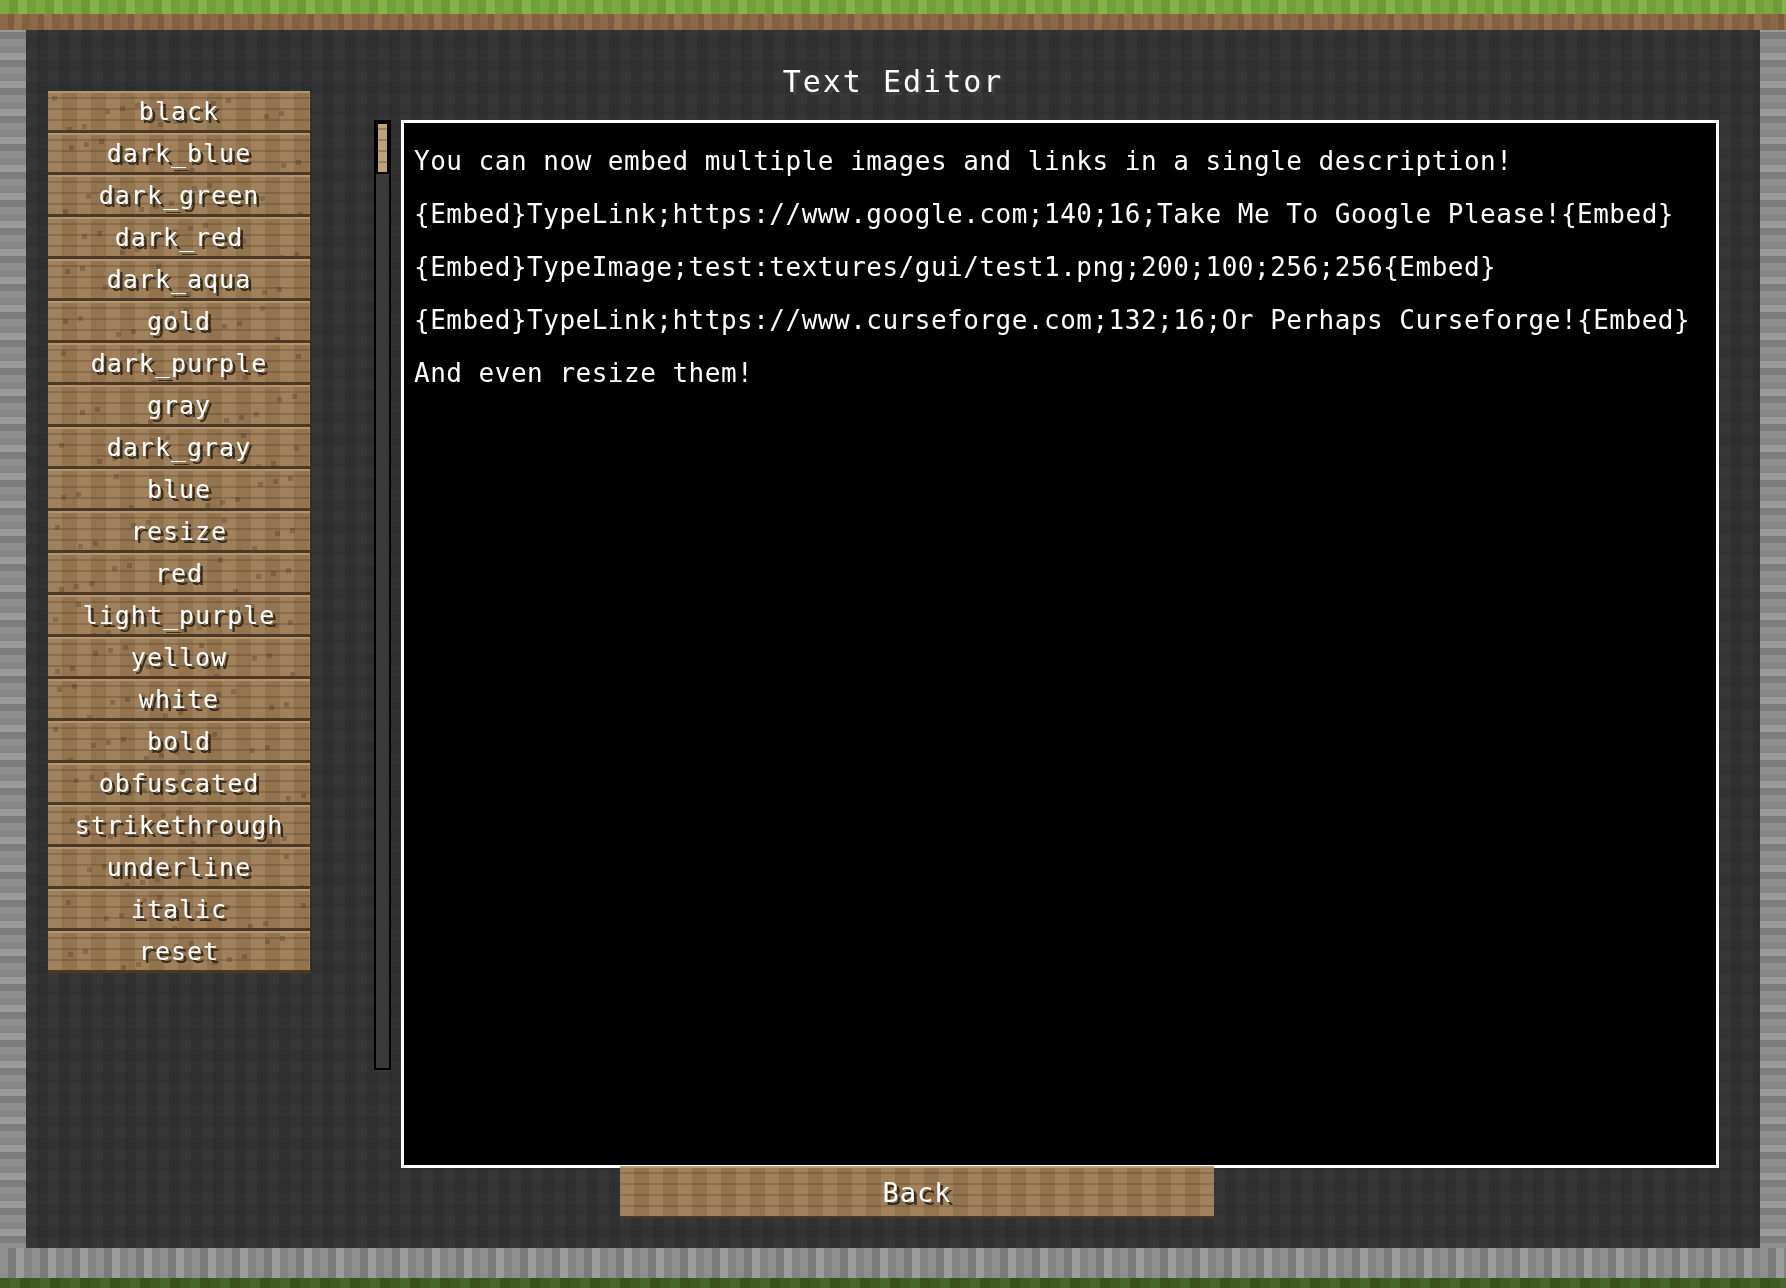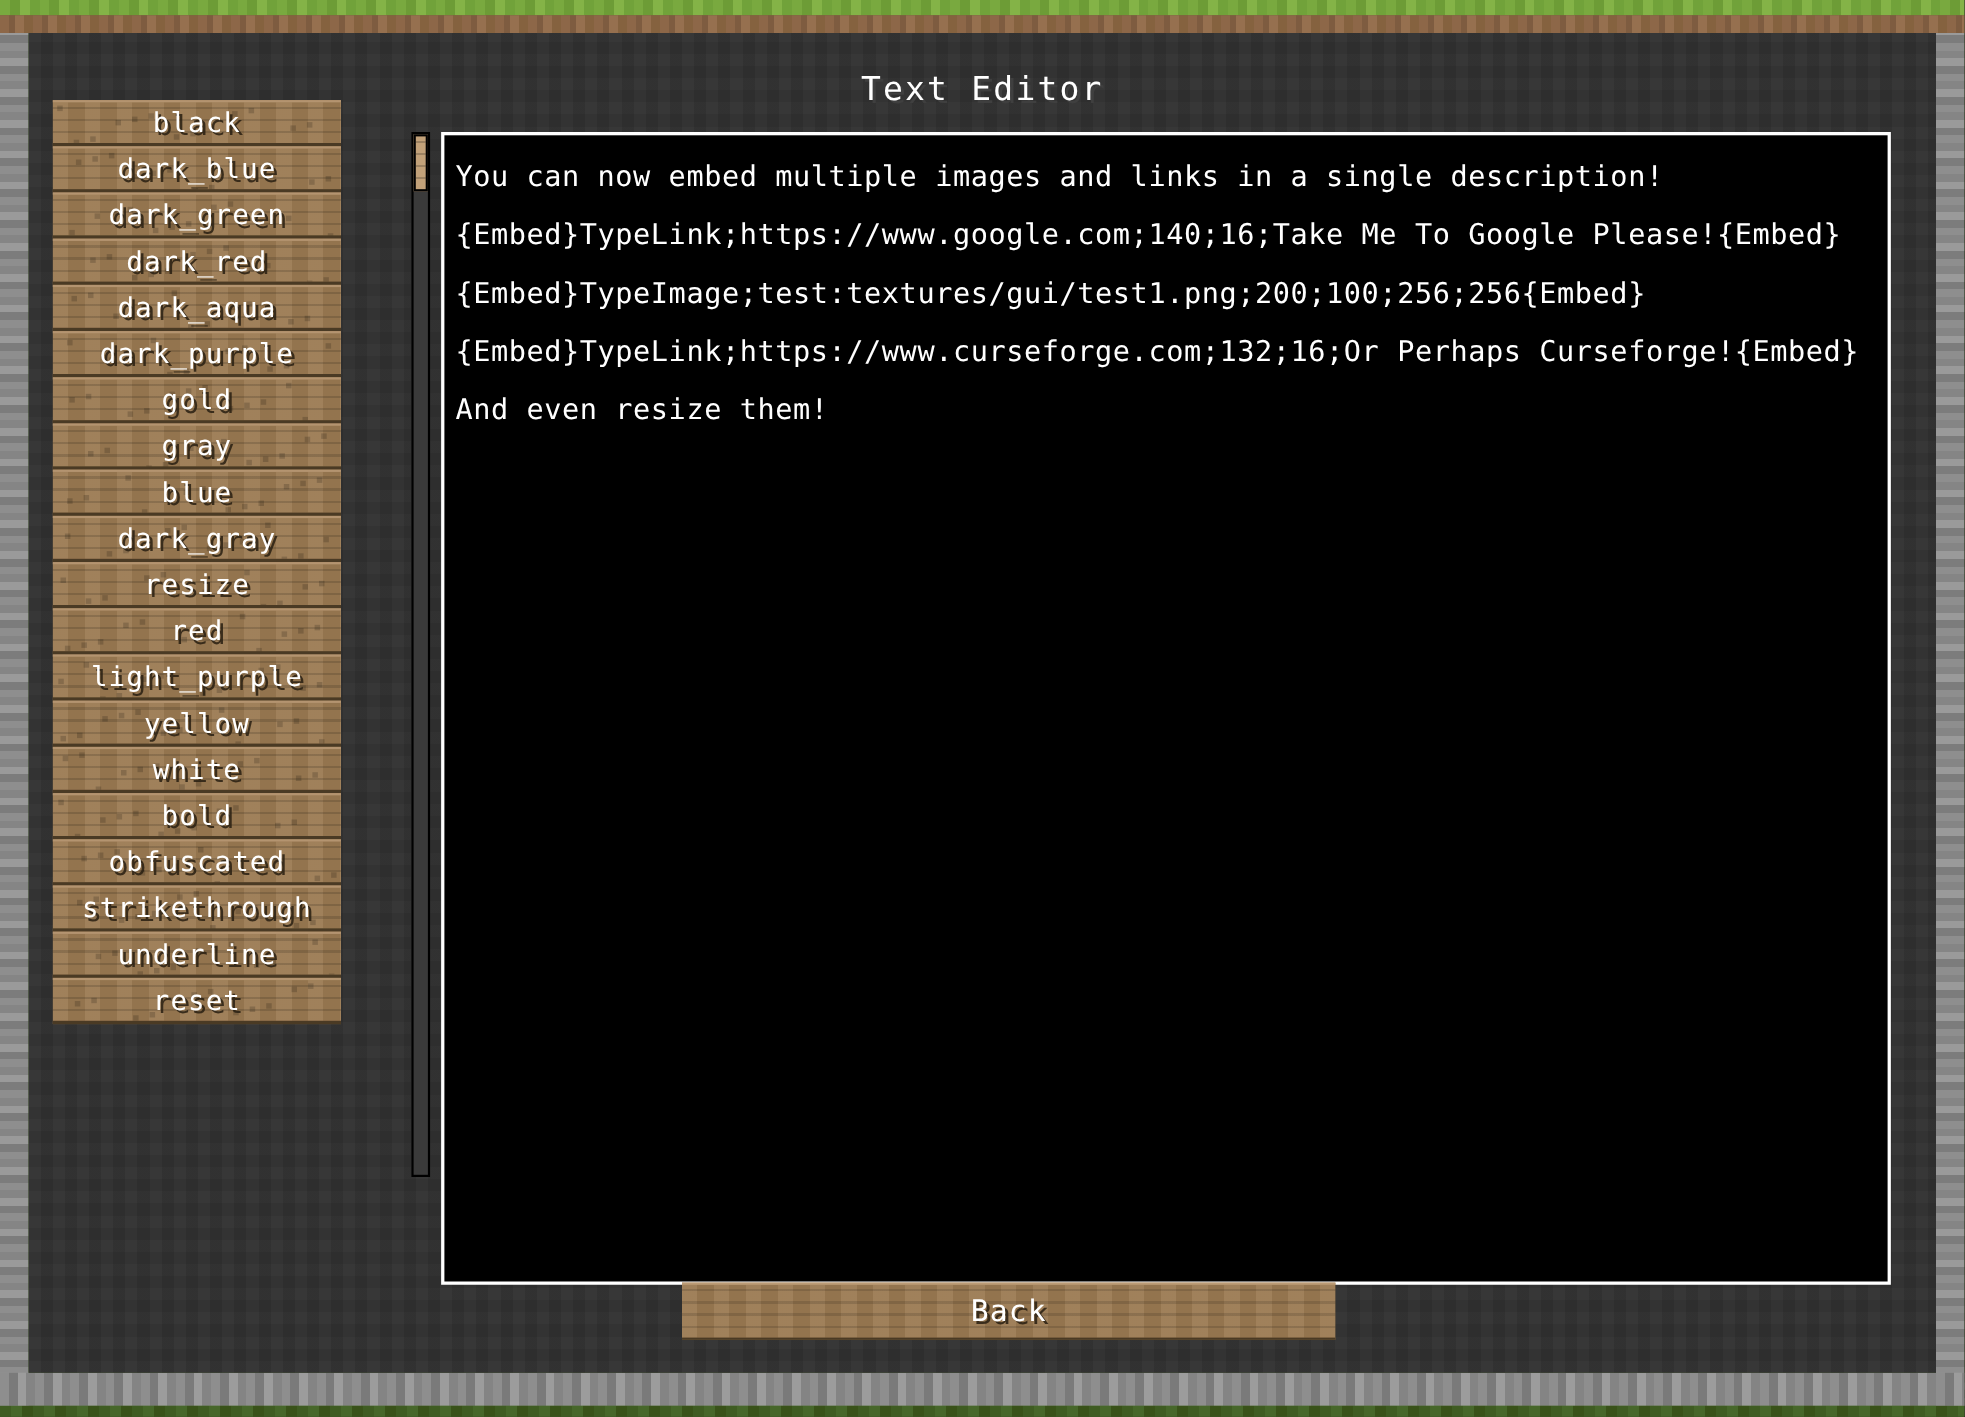--- a/index.html
+++ b/index.html
@@ -327,95 +327,95 @@
           <span class="speck" style="left: 70px; top: 21px;"></span>
           <span class="speck" style="left: 123px; top: 34px;"></span>
           <span class="speck" style="left: 176px; top: 13px;"></span>
           <span class="speck" style="left: 229px; top: 26px;"></span>
           <span class="speck" style="left: 32px; top: 5px;"></span>
           <span class="speck" style="left: 85px; top: 18px;"></span>
           <span class="speck" style="left: 138px; top: 31px;"></span>
           <span class="plank-label">dark_aqua</span>
         </div>
         <div class="plank-btn">
+          <span class="speck" style="left: 106px; top: 11px;"></span>
+          <span class="speck" style="left: 159px; top: 24px;"></span>
+          <span class="speck" style="left: 212px; top: 3px;"></span>
+          <span class="speck" style="left: 15px; top: 16px;"></span>
+          <span class="speck" style="left: 68px; top: 29px;"></span>
+          <span class="speck" style="left: 121px; top: 8px;"></span>
+          <span class="speck" style="left: 174px; top: 21px;"></span>
+          <span class="speck" style="left: 227px; top: 34px;"></span>
+          <span class="speck" style="left: 30px; top: 13px;"></span>
+          <span class="speck" style="left: 83px; top: 26px;"></span>
+          <span class="speck" style="left: 136px; top: 5px;"></span>
+          <span class="speck" style="left: 189px; top: 18px;"></span>
+          <span class="plank-label">gold</span>
+        </div>
+        <div class="plank-btn">
           <span class="speck" style="left: 89px; top: 4px;"></span>
           <span class="speck" style="left: 142px; top: 17px;"></span>
           <span class="speck" style="left: 195px; top: 30px;"></span>
           <span class="speck" style="left: 248px; top: 9px;"></span>
           <span class="speck" style="left: 51px; top: 22px;"></span>
           <span class="speck" style="left: 104px; top: 35px;"></span>
           <span class="speck" style="left: 157px; top: 14px;"></span>
           <span class="speck" style="left: 210px; top: 27px;"></span>
           <span class="speck" style="left: 13px; top: 6px;"></span>
           <span class="speck" style="left: 66px; top: 19px;"></span>
           <span class="speck" style="left: 119px; top: 32px;"></span>
           <span class="speck" style="left: 172px; top: 11px;"></span>
           <span class="plank-label">dark_purple</span>
         </div>
         <div class="plank-btn">
-          <span class="speck" style="left: 106px; top: 11px;"></span>
-          <span class="speck" style="left: 159px; top: 24px;"></span>
-          <span class="speck" style="left: 212px; top: 3px;"></span>
-          <span class="speck" style="left: 15px; top: 16px;"></span>
-          <span class="speck" style="left: 68px; top: 29px;"></span>
-          <span class="speck" style="left: 121px; top: 8px;"></span>
-          <span class="speck" style="left: 174px; top: 21px;"></span>
-          <span class="speck" style="left: 227px; top: 34px;"></span>
-          <span class="speck" style="left: 30px; top: 13px;"></span>
-          <span class="speck" style="left: 83px; top: 26px;"></span>
-          <span class="speck" style="left: 136px; top: 5px;"></span>
-          <span class="speck" style="left: 189px; top: 18px;"></span>
-          <span class="plank-label">gold</span>
-        </div>
-        <div class="plank-btn">
           <span class="speck" style="left: 123px; top: 18px;"></span>
           <span class="speck" style="left: 176px; top: 31px;"></span>
           <span class="speck" style="left: 229px; top: 10px;"></span>
           <span class="speck" style="left: 32px; top: 23px;"></span>
           <span class="speck" style="left: 85px; top: 36px;"></span>
           <span class="speck" style="left: 138px; top: 15px;"></span>
           <span class="speck" style="left: 191px; top: 28px;"></span>
           <span class="speck" style="left: 244px; top: 7px;"></span>
           <span class="speck" style="left: 47px; top: 20px;"></span>
           <span class="speck" style="left: 100px; top: 33px;"></span>
           <span class="speck" style="left: 153px; top: 12px;"></span>
           <span class="speck" style="left: 206px; top: 25px;"></span>
           <span class="plank-label">gray</span>
         </div>
         <div class="plank-btn">
+          <span class="speck" style="left: 140px; top: 25px;"></span>
+          <span class="speck" style="left: 193px; top: 4px;"></span>
+          <span class="speck" style="left: 246px; top: 17px;"></span>
+          <span class="speck" style="left: 49px; top: 30px;"></span>
+          <span class="speck" style="left: 102px; top: 9px;"></span>
+          <span class="speck" style="left: 155px; top: 22px;"></span>
+          <span class="speck" style="left: 208px; top: 35px;"></span>
+          <span class="speck" style="left: 11px; top: 14px;"></span>
+          <span class="speck" style="left: 64px; top: 27px;"></span>
+          <span class="speck" style="left: 117px; top: 6px;"></span>
+          <span class="speck" style="left: 170px; top: 19px;"></span>
+          <span class="speck" style="left: 223px; top: 32px;"></span>
+          <span class="plank-label">dark_gray</span>
+        </div>
+        <div class="plank-btn">
           <span class="speck" style="left: 157px; top: 32px;"></span>
           <span class="speck" style="left: 210px; top: 11px;"></span>
           <span class="speck" style="left: 13px; top: 24px;"></span>
           <span class="speck" style="left: 66px; top: 3px;"></span>
           <span class="speck" style="left: 119px; top: 16px;"></span>
           <span class="speck" style="left: 172px; top: 29px;"></span>
           <span class="speck" style="left: 225px; top: 8px;"></span>
           <span class="speck" style="left: 28px; top: 21px;"></span>
           <span class="speck" style="left: 81px; top: 34px;"></span>
           <span class="speck" style="left: 134px; top: 13px;"></span>
           <span class="speck" style="left: 187px; top: 26px;"></span>
           <span class="speck" style="left: 240px; top: 5px;"></span>
           <span class="plank-label">blue</span>
         </div>
         <div class="plank-btn">
-          <span class="speck" style="left: 140px; top: 25px;"></span>
-          <span class="speck" style="left: 193px; top: 4px;"></span>
-          <span class="speck" style="left: 246px; top: 17px;"></span>
-          <span class="speck" style="left: 49px; top: 30px;"></span>
-          <span class="speck" style="left: 102px; top: 9px;"></span>
-          <span class="speck" style="left: 155px; top: 22px;"></span>
-          <span class="speck" style="left: 208px; top: 35px;"></span>
-          <span class="speck" style="left: 11px; top: 14px;"></span>
-          <span class="speck" style="left: 64px; top: 27px;"></span>
-          <span class="speck" style="left: 117px; top: 6px;"></span>
-          <span class="speck" style="left: 170px; top: 19px;"></span>
-          <span class="speck" style="left: 223px; top: 32px;"></span>
-          <span class="plank-label">dark_gray</span>
-        </div>
-        <div class="plank-btn">
           <span class="speck" style="left: 174px; top: 5px;"></span>
           <span class="speck" style="left: 227px; top: 18px;"></span>
           <span class="speck" style="left: 30px; top: 31px;"></span>
           <span class="speck" style="left: 83px; top: 10px;"></span>
           <span class="speck" style="left: 136px; top: 23px;"></span>
           <span class="speck" style="left: 189px; top: 36px;"></span>
           <span class="speck" style="left: 242px; top: 15px;"></span>
           <span class="speck" style="left: 45px; top: 28px;"></span>
           <span class="speck" style="left: 98px; top: 7px;"></span>
           <span class="speck" style="left: 151px; top: 20px;"></span>
@@ -537,20 +537,35 @@
           <span class="speck" style="left: 92px; top: 31px;"></span>
           <span class="speck" style="left: 145px; top: 10px;"></span>
           <span class="speck" style="left: 198px; top: 23px;"></span>
           <span class="speck" style="left: 251px; top: 36px;"></span>
           <span class="speck" style="left: 54px; top: 15px;"></span>
           <span class="speck" style="left: 107px; top: 28px;"></span>
           <span class="speck" style="left: 160px; top: 7px;"></span>
           <span class="plank-label">underline</span>
         </div>
         <div class="plank-btn">
+          <span class="speck" style="left: 94px; top: 7px;"></span>
+          <span class="speck" style="left: 147px; top: 20px;"></span>
+          <span class="speck" style="left: 200px; top: 33px;"></span>
+          <span class="speck" style="left: 253px; top: 12px;"></span>
+          <span class="speck" style="left: 56px; top: 25px;"></span>
+          <span class="speck" style="left: 109px; top: 4px;"></span>
+          <span class="speck" style="left: 162px; top: 17px;"></span>
+          <span class="speck" style="left: 215px; top: 30px;"></span>
+          <span class="speck" style="left: 18px; top: 9px;"></span>
+          <span class="speck" style="left: 71px; top: 22px;"></span>
+          <span class="speck" style="left: 124px; top: 35px;"></span>
+          <span class="speck" style="left: 177px; top: 14px;"></span>
+          <span class="plank-label">italic</span>
+        </div>
+        <div class="plank-btn">
           <span class="speck" style="left: 111px; top: 14px;"></span>
           <span class="speck" style="left: 164px; top: 27px;"></span>
           <span class="speck" style="left: 217px; top: 6px;"></span>
           <span class="speck" style="left: 20px; top: 19px;"></span>
           <span class="speck" style="left: 73px; top: 32px;"></span>
           <span class="speck" style="left: 126px; top: 11px;"></span>
           <span class="speck" style="left: 179px; top: 24px;"></span>
           <span class="speck" style="left: 232px; top: 3px;"></span>
           <span class="speck" style="left: 35px; top: 16px;"></span>
           <span class="speck" style="left: 88px; top: 29px;"></span>

